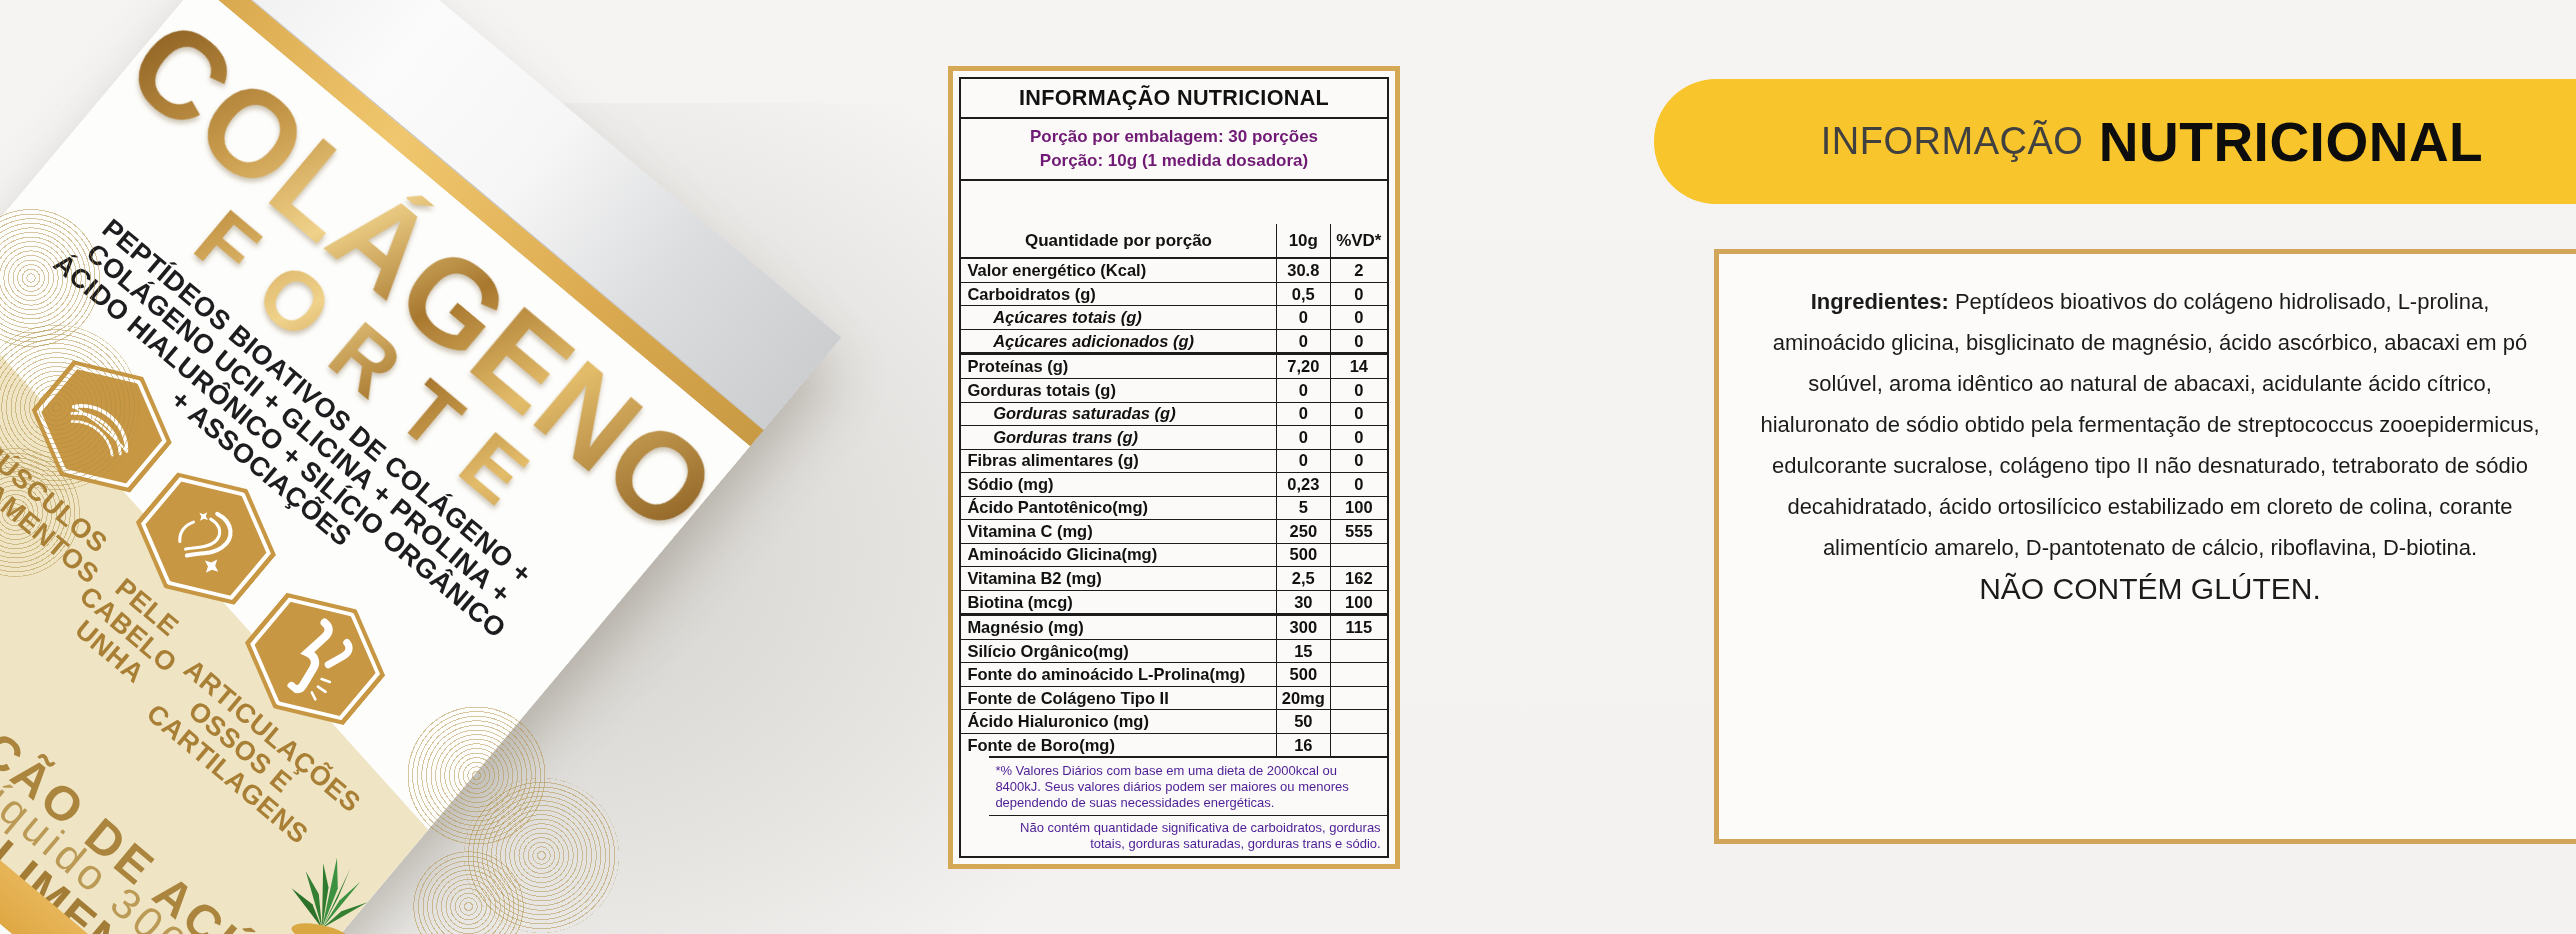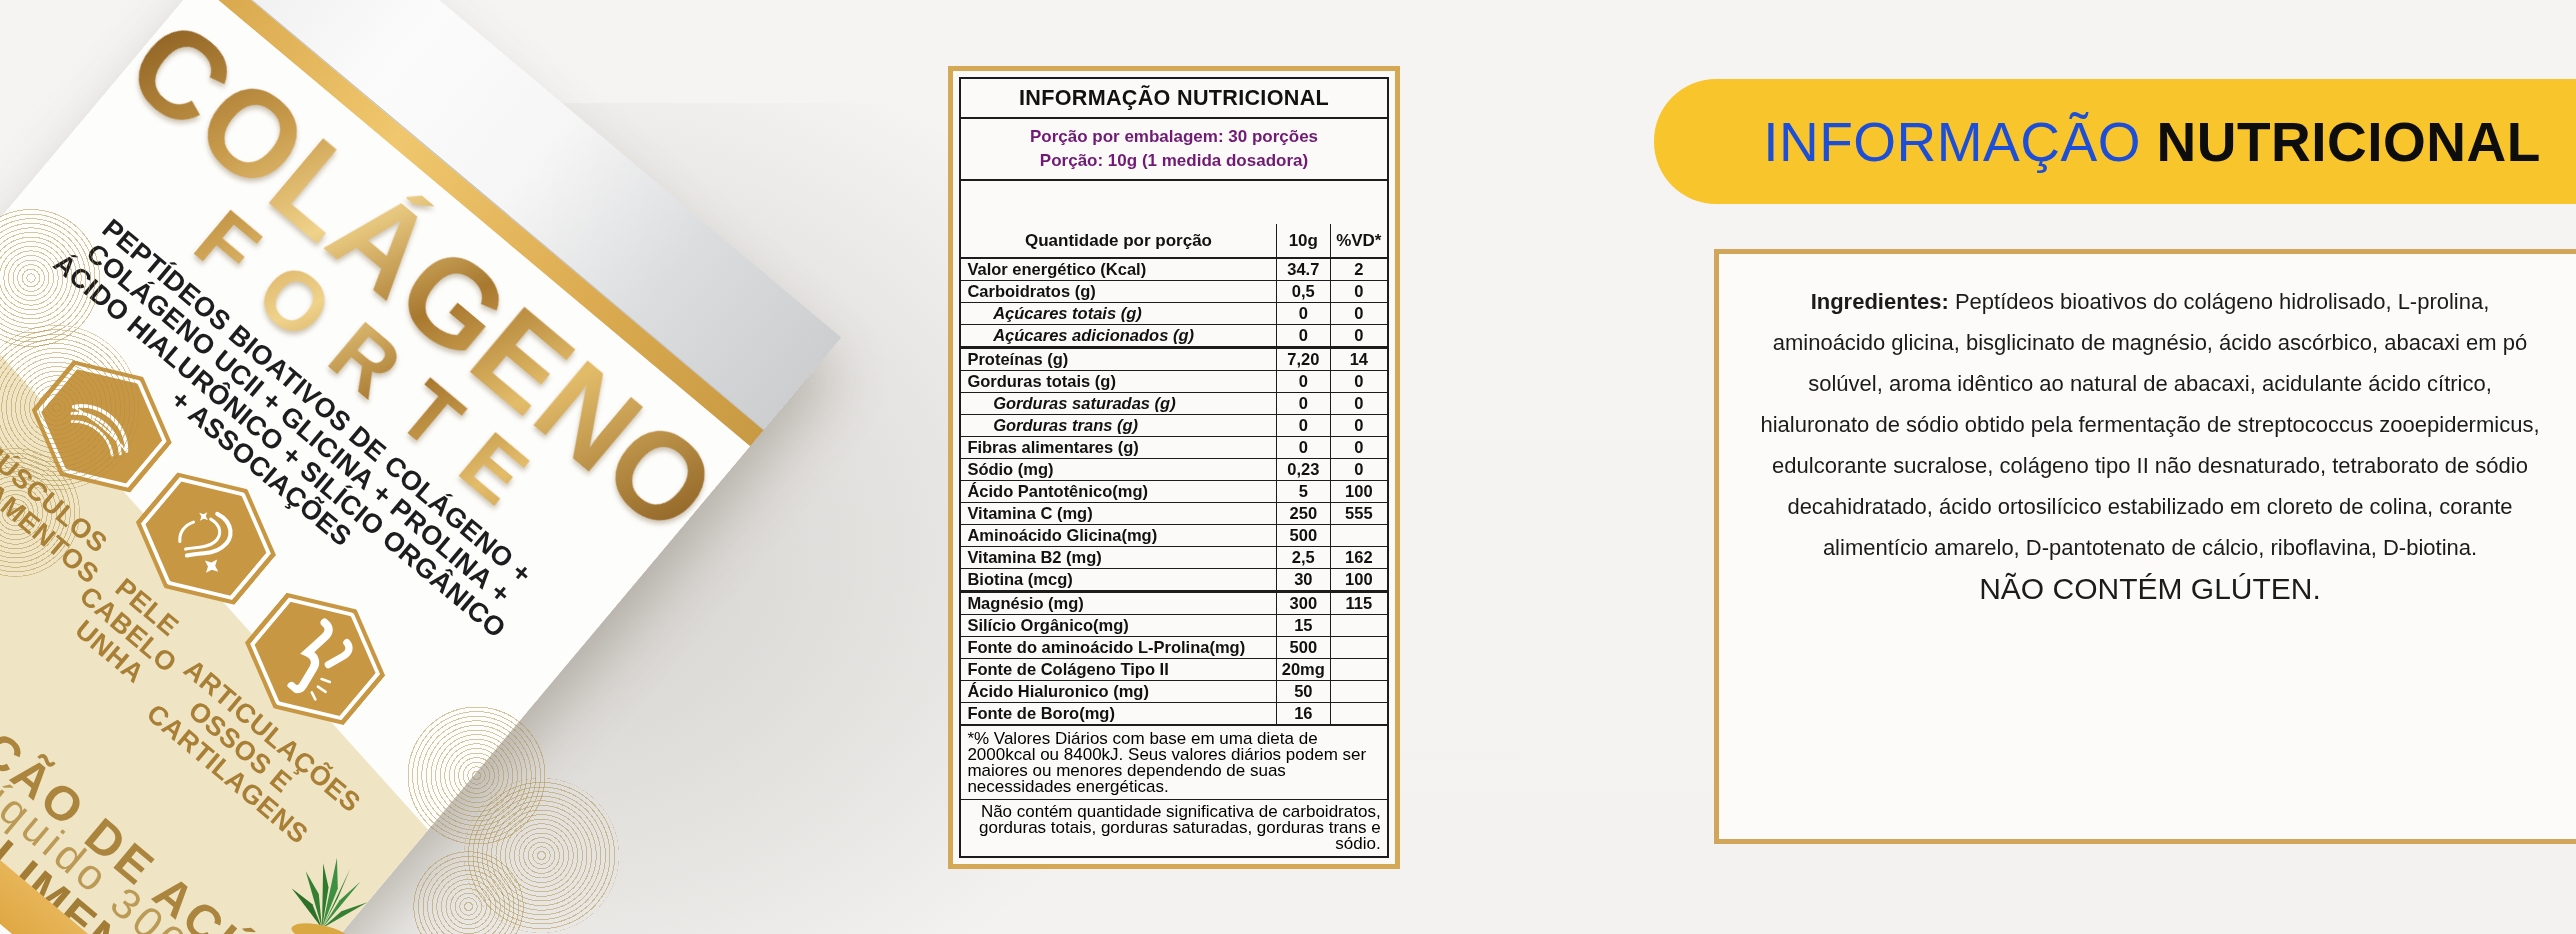--- a/index.html
+++ b/index.html
@@ -64,28 +64,28 @@
   .cell{display:flex;align-items:center;justify-content:center;box-sizing:border-box;}
   .cell.l{justify-content:flex-start;text-align:left;}
   .cell.b1{border-left:1.5px solid #1c1c1c;}
   .nt-rows{flex:1 1 auto;display:flex;flex-direction:column;}
   .t-row{flex:1 1 auto;display:grid;grid-template-columns:1fr 54px 57px;border-top:1.5px solid #1c1c1c;}
   .t-row:first-child{border-top:none;}
   .t-row.thick{border-top:3.6px solid #1c1c1c;}
   .t-row .cell{font-size:16.5px;font-weight:700;color:#111;padding:1px 3.1px;}
   .t-row .cell.l{padding-left:6.2px;}
   .t-row.sub .cell.l{padding-left:32px;font-style:italic;}
-  .nt-foot{flex:0 0 auto;border-top:2.1px solid #1c1c1c;font-size:17px;line-height:16px;color:#000000;
-    padding:4.1px 6.2px;font-weight:400;}
+  .nt-foot{flex:0 0 auto;border-top:2.1px solid #1c1c1c;font-size:13px;line-height:16px;color:#4c1d95;
+    padding:4.1px 6.2px;font-weight:400;margin-left:28px;}
   .nt-foot.second{border-top:1.5px solid #1c1c1c;text-align:right;}
 
   
   .badge{position:absolute;left:1654px;top:79px;width:996px;height:125px;border-radius:62px;
     background:#f8c52c;display:flex;align-items:center;justify-content:center;gap:15.5px;}
-  .badge .light{font-size:55px;font-weight:500;color:#1d4ed8;letter-spacing:0.5px;}
+  .badge .light{font-size:38px;font-weight:500;color:#404040;letter-spacing:0.5px;}
   .badge .heavy{font-size:55px;font-weight:900;color:#0d0d0d;letter-spacing:0.5px;}
   .ingbox{position:absolute;left:1714px;top:249px;width:872px;height:595px;box-sizing:border-box;
     border:5.2px solid #d2a65a;background:#fcfbfa;padding:27px 41px;}
   .ingbox .ingtext{font-size:22px;line-height:41px;color:#1b1b1b;text-align:center;margin:0;}
   .ingbox .ingtext b{font-weight:700;}
   .ingbox .gluten{font-size:30px;line-height:41px;color:#1b1b1b;text-align:center;font-weight:400;}
 </style>
 </head>
 <body>
 
@@ -188,21 +188,21 @@
       <div class="nt-serving">Porção por embalagem: 30 porções
 Porção: 10g (1 medida dosadora)</div>
       <div class="nt-grid nt-head">
         <div class="cell">Quantidade por porção</div>
         <div class="cell b1">10g</div>
         <div class="cell b1">%VD*</div>
       </div>
       <div class="nt-rows">
           <div class="t-row">
             <div class="cell l">Valor energético (Kcal)</div>
-            <div class="cell b1">34.7</div>
+            <div class="cell b1">30.8</div>
             <div class="cell b1">2</div>
           </div>
           <div class="t-row">
             <div class="cell l">Carboidratos (g)</div>
             <div class="cell b1">0,5</div>
             <div class="cell b1">0</div>
           </div>
           <div class="t-row sub">
             <div class="cell l">Açúcares totais (g)</div>
             <div class="cell b1">0</div>

